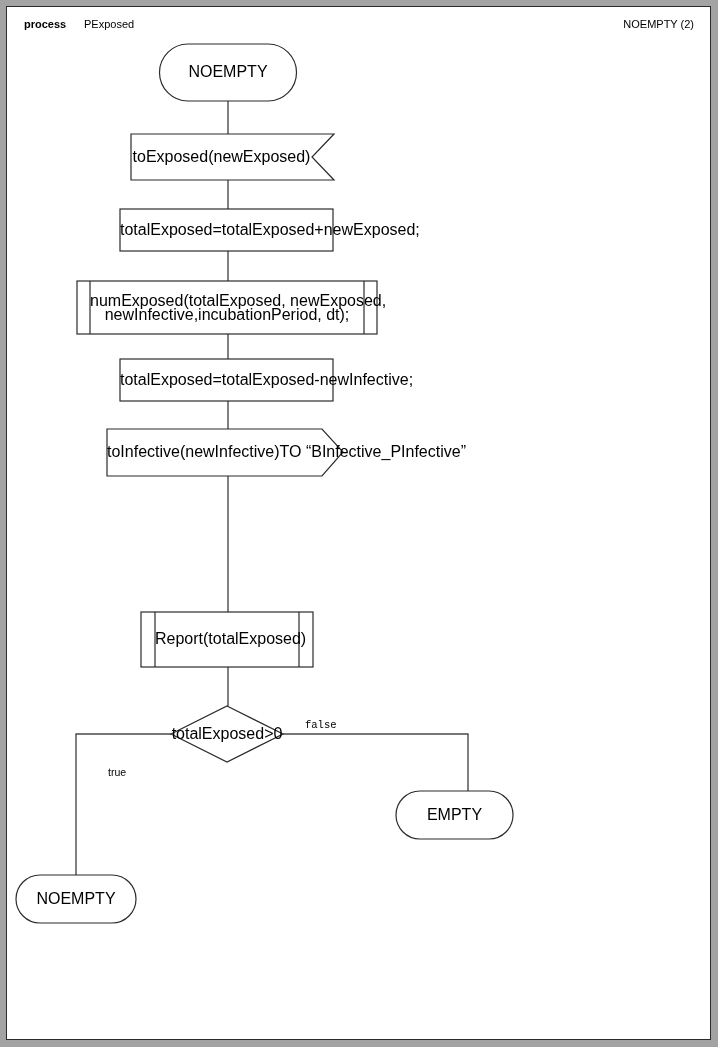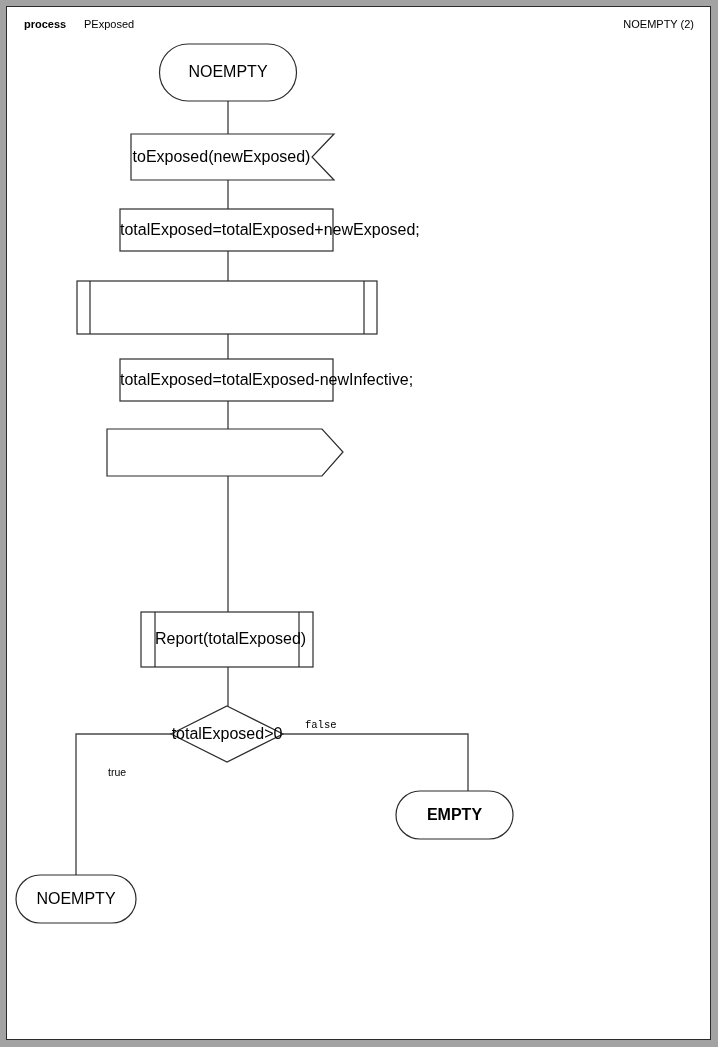--- a/index.html
+++ b/index.html
@@ -116,29 +116,32 @@
 
     </g>
   </svg>
 
   <div class="node-label" style="left:170px; top:65px; width:116px;">NOEMPTY</div>
 
   <div class="node-label" style="left:131px; top:150px; width:181px;">toExposed(newExposed)</div>
 
   <div class="node-label" style="left:120px; top:223px; width:242px;">totalExposed=totalExposed+newExposed;</div>
 
+  <div class="node-label" style="left:90px; top:294px; width:274px;">numExposed(totalExposed, newExposed,
+newInfective,incubationPeriod, dt);</div>
 
   <div class="node-label" style="left:120px; top:373px; width:213px;">totalExposed=totalExposed-newInfective;</div>
 
+  <div class="node-label" style="left:107px; top:445px; width:215px;">toInfective(newInfective)TO “BInfective_PInfective”</div>
 
   <div class="node-label" style="left:155px; top:632px; width:144px;">Report(totalExposed)</div>
 
   <div class="node-label" style="left:171px; top:727px; width:112px;">totalExposed&gt;0</div>
 
-  <div class="node-label" style="left:396px; top:808px; width:117px;font-weight:bold;">EMPTY</div>
+  <div class="node-label" style="left:396px; top:808px; width:117px;">EMPTY</div>
 
   <div class="node-label" style="left:16px; top:892px; width:120px;">NOEMPTY</div>
 
   <div class="edge-label" style="left:305px; top:720px;font-family:Liberation Mono, monospace;">false</div>
 
   <div class="edge-label" style="left:93px; top:767px;padding-left:15px;">true</div>
 
 </div>
 
 </body></html>

